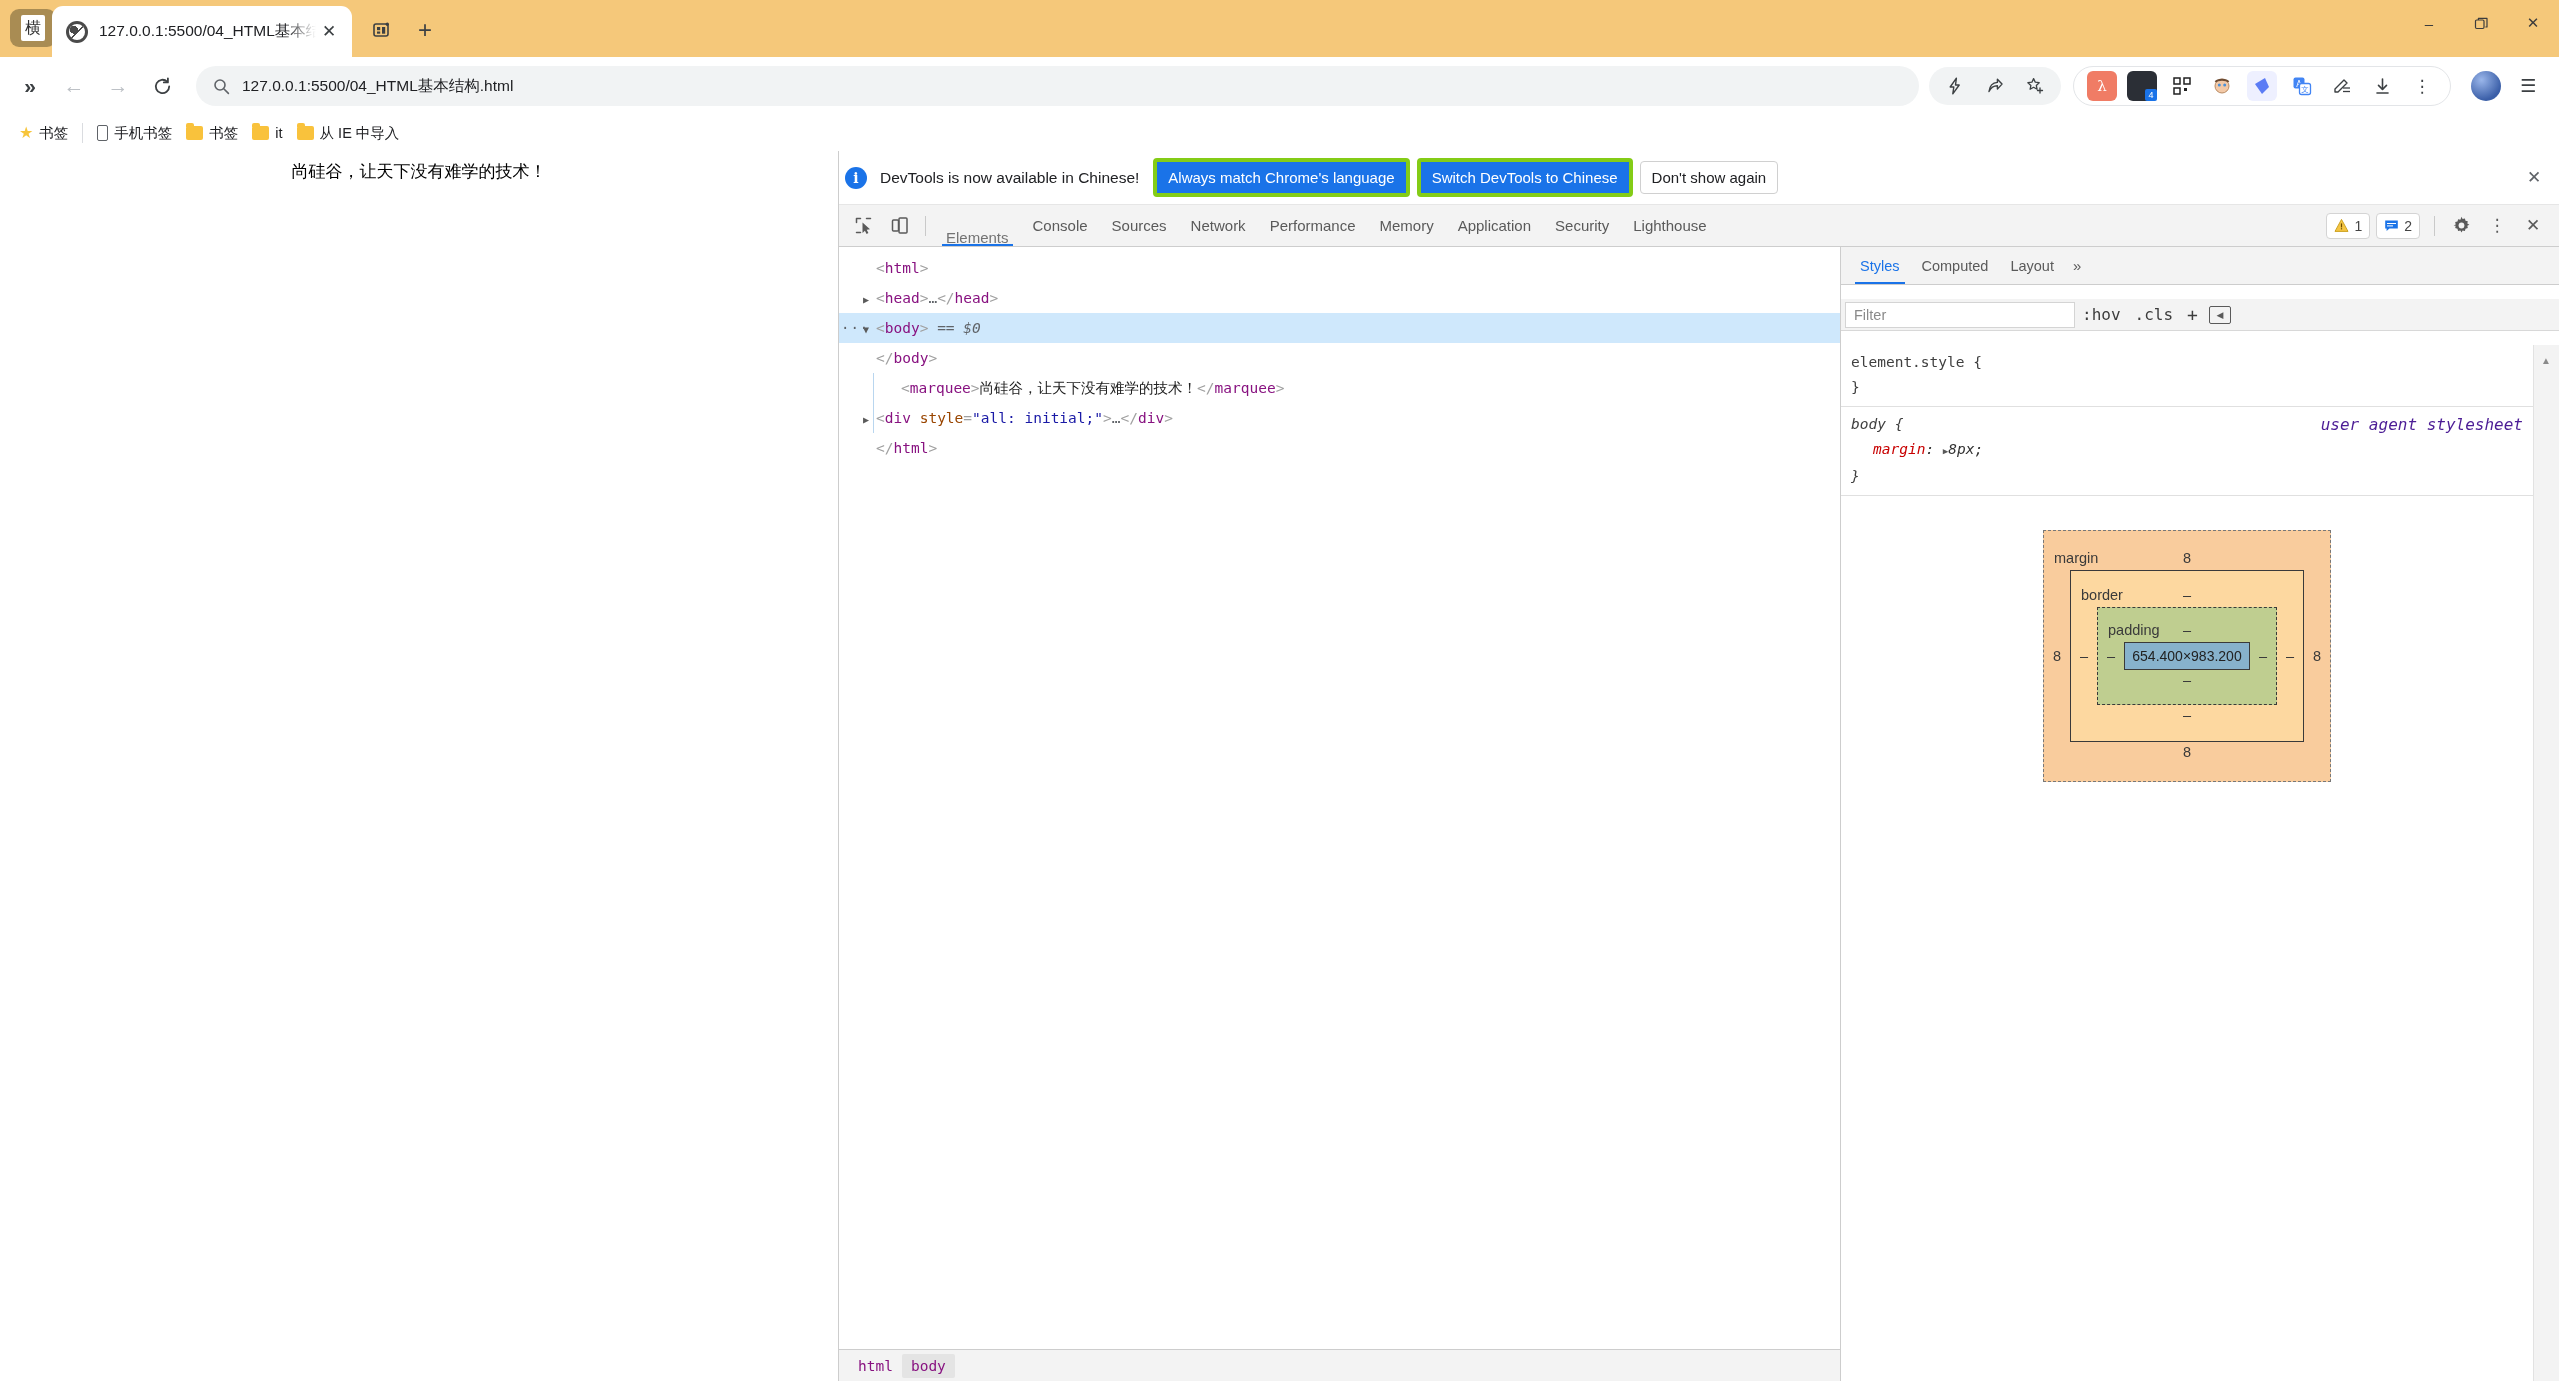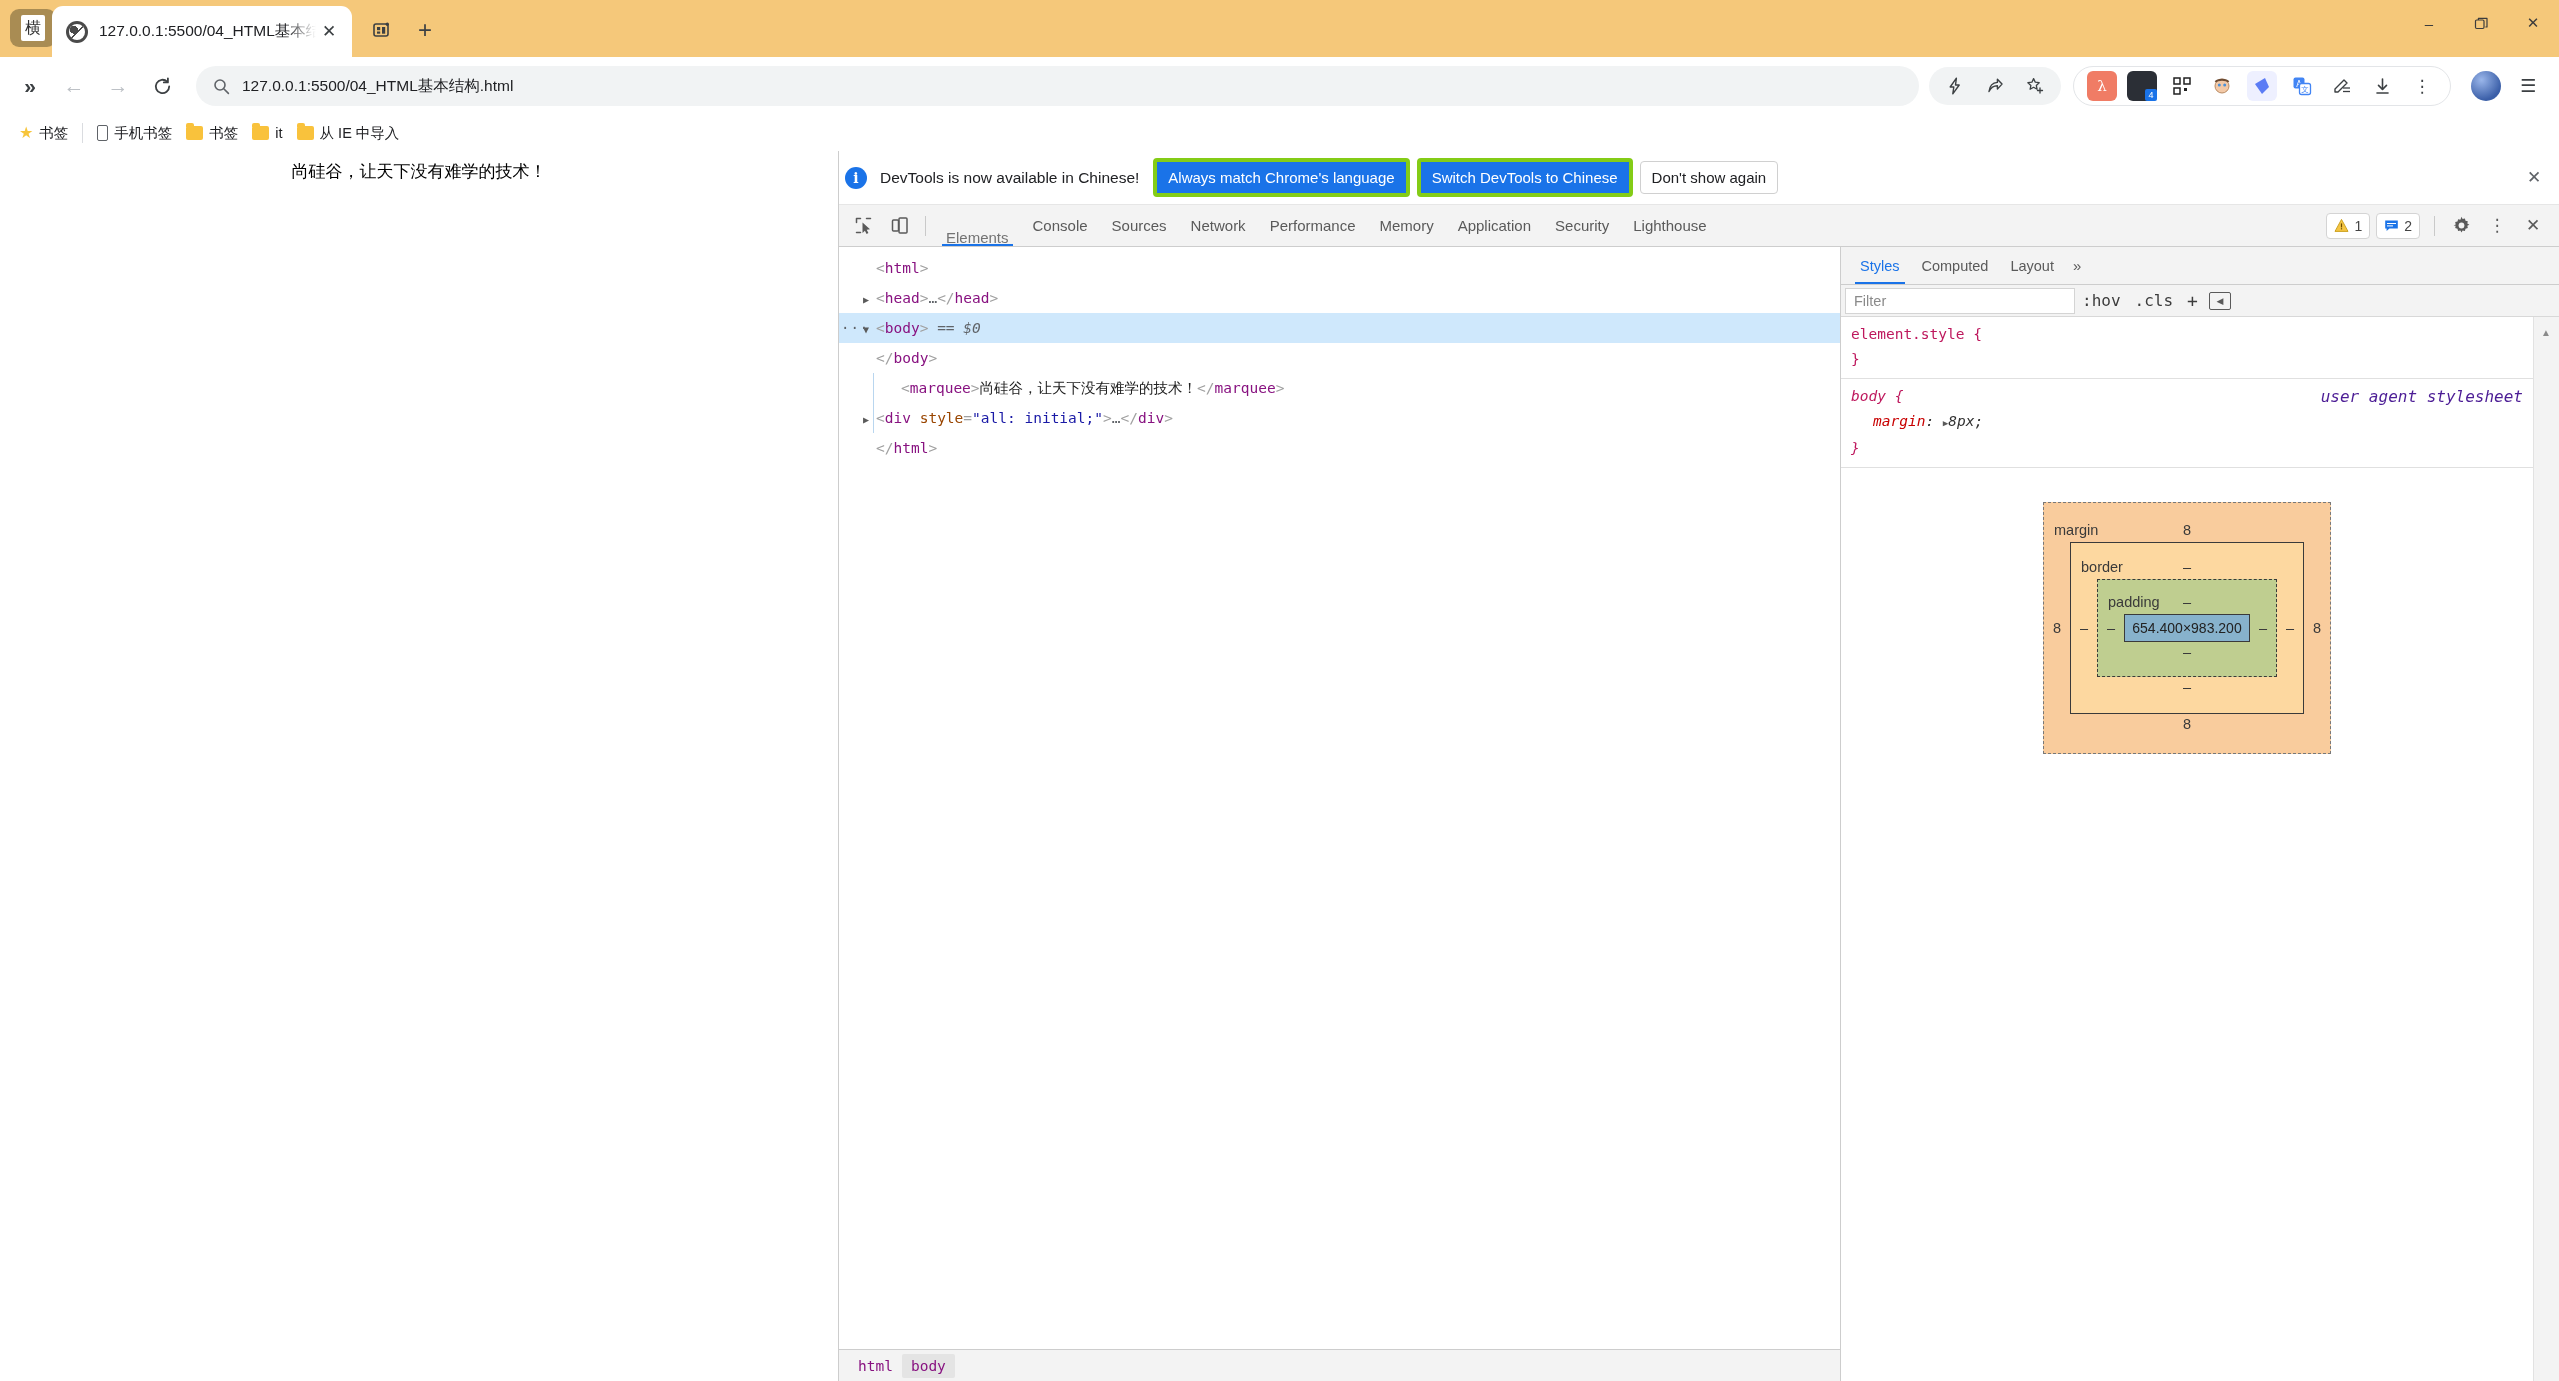--- a/index.html
+++ b/index.html
@@ -222,21 +222,21 @@
   .crumbs {
     position:absolute; left:0; bottom:0; width:100%; height:32px;
     border-top:1px solid #cdcdcd; background:#f3f3f3;
     display:flex; align-items:center; padding-left:10px;
   }
   .crumb { font-size:14.5px; color:#881280; padding:4px 9px; border-radius:2px;
            font-family:"DejaVu Sans Mono","Liberation Mono",monospace; }
   .crumb.active { background:#e4e4e4; }
 
   
-  .styles-pane { flex:1 1 auto; background:#fff; display:flex; flex-direction:column; }
+  .styles-pane { flex:1 1 auto; background:#fff; display:flex; flex-direction:column;gap:14px; }
   .sp-tabs { height:38px; background:#f3f3f3; display:flex; align-items:center;
              border-bottom:1px solid #cdcdcd; padding-left:8px; }
   .sp-tab { font-size:14.5px; color:#5a5a5a; padding:0 11px; height:37px;
             display:flex; align-items:center; position:relative; white-space:nowrap; }
   .sp-tab.active { color:#1a73e8; }
   .sp-tab.active::after { content:""; position:absolute; left:6px; right:6px; bottom:0;
                           height:2.5px; background:#1a73e8; }
   .sp-more { color:#5a5a5a; font-size:15px; padding:0 8px; }
   .sp-filter { height:32px; display:flex; align-items:center; background:#f3f3f3;
                border-bottom:1px solid #d8d8d8; padding-left:4px; }
@@ -248,21 +248,21 @@
   .ftool.plus { font-size:18px; }
   .sidepanel-ic { width:22px; height:18px; border:1.5px solid #5a5a5a; border-radius:2px;
                   display:flex; align-items:center; justify-content:center;
                   font-size:9px; color:#5a5a5a; margin:0 8px 0 4px; }
   .sp-scroll { position:relative; flex:1 1 auto; overflow:hidden; }
   .css-code {
     font-family:"DejaVu Sans Mono","Liberation Mono",monospace;
     font-size:14.5px; line-height:25px; color:#333; padding:6px 10px;
   }
   .rule { border-bottom:1px solid #e0e0e0; padding:5px 10px 6px 10px; }
-  .sel { color:#be185d; }
+  .sel { color:#404040; }
   .origin { color:#4c1d95; font-style:italic; float:right; font-size:16px; }
   .prop { color:#c80000; padding-left:22px; }
   .val { color:#333; }
   .exp-tri { color:#5a5a5a; font-size:9px; }
 
   .boxmodel-wrap { padding:34px 0 0 0; display:flex; justify-content:center; }
   .bm-margin {
     background:#f9cc9d; border:1px dashed #787878; width:288px;
     padding:19px 0 19px 0; position:relative;
   }

